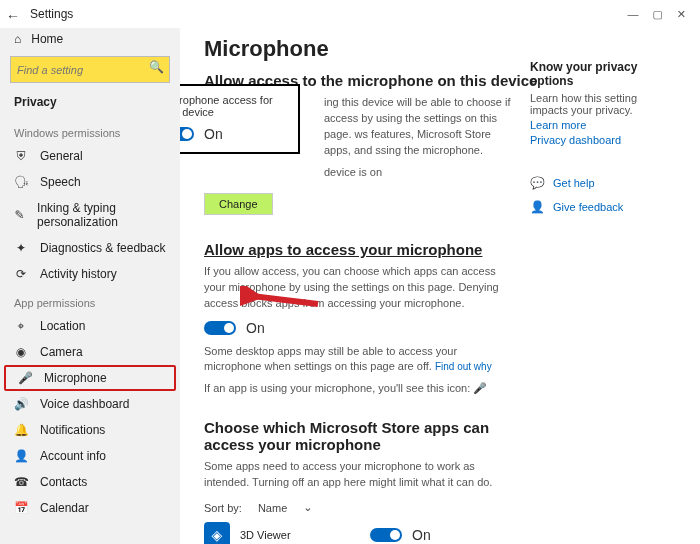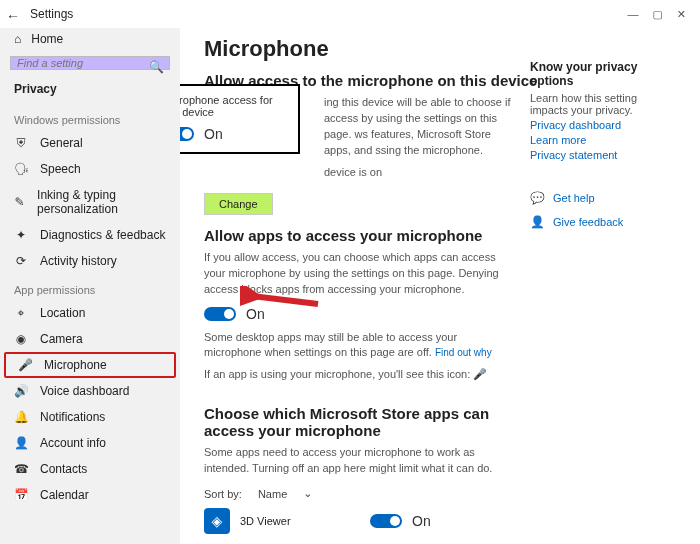--- a/index.html
+++ b/index.html
@@ -7,21 +7,21 @@
   .titlebar { height: 28px; display:flex; align-items:center; padding: 0 6px; }
   .titlebar .title { font-size: 12px; margin-left: 10px; }
   .winctrls { margin-left:auto; display:flex; gap:14px; padding-right:8px; color:#555; font-size:11px; }
   .winctrls span { cursor:default; }
   .container { display:flex; height: calc(100% - 28px); }
   .sidebar { width: 180px; background:#f1f1f1; display:flex; flex-direction:column; padding: 0 0 6px 0; }
   .home-row { display:flex; align-items:center; gap:10px; padding:4px 14px 8px 14px; }
   .back-btn { font-size:14px; color:#333; }
   .home-lbl { font-size:12px; }
   .search-wrap { margin: 2px 10px 8px 10px; position:relative; }
-  .search { width:100%; height:14px; border:1px solid #bbb; background:#c4b5fd; padding:0 22px 0 6px; font-size:11px; font-style:italic; color:#666; }
+  .search { width:100%; height:27px; border:1px solid #bbb; background:#fde047; padding:0 22px 0 6px; font-size:11px; font-style:italic; color:#666; }
   .search-icon { position:absolute; right:6px; top:4px; font-size:12px; color:#555; }
   .cat { font-size:12px; font-weight:600; padding: 4px 14px 8px 14px; }
   .sec-label { font-size:11px; color:#777; padding: 10px 28px 4px 14px; }
   .nav-item { display:flex; align-items:center; gap:12px; padding:6px 14px; font-size:12px; cursor:default; }
   .nav-item .ic { width:14px; text-align:center; color:#333; font-size:12px; }
   .nav-item.highlight { border:2px solid #cf1a1a; padding:4px 12px; margin:0 4px; border-radius:2px; }
   .content { flex:1; padding: 8px 24px 0 24px; overflow:hidden; position:relative; }
   h1 { font-size:22px; font-weight:600; margin-bottom:10px; }
   h2 { font-size:15px; font-weight:600; margin-top:9px; margin-bottom:6px; }
   p { font-size:11px; color:#555; line-height:1.45; max-width:310px; margin-bottom:6px; }
@@ -129,21 +129,21 @@
   </div>
 
   <div class="content">
     <h1>Microphone</h1>
 
     <h2>Allow access to the microphone on this device</h2>
     <p style="padding-left:120px;">ing this device will be able to choose if access by using the settings on this page. ws features, Microsoft Store apps, and ssing the microphone.</p>
     <p style="padding-left:120px;">device is on</p>
     <span class="btn">Change</span>
 
-    <h2 style="margin-top:12px;">Allow apps to access your microphone</h2>
+    <h2 style="margin-top:26px;text-decoration:underline;">Allow apps to access your microphone</h2>
     <p>If you allow access, you can choose which apps can access your microphone by using the settings on this page. Denying access blocks apps from accessing your microphone.</p>
     <div class="toggle-row">
       <div class="toggle"></div>
       <span class="toggle-label">On</span>
     </div>
     <p><span>Some desktop apps may still be able to access your microphone when settings on this page are off. </span><span class="link">Find out why</span></p>
     <p><span>If an app is using your microphone, you'll see this icon: </span><span class="micglyph">🎤</span></p>
 
     <h2 style="margin-top:22px;max-width:320px;">Choose which Microsoft Store apps can access your microphone</h2>
     <p>Some apps need to access your microphone to work as intended. Turning off an app here might limit what it can do.</p>
@@ -186,23 +186,22 @@
           </marker>
         </defs>
       <line x1="78" y1="18" x2="12" y2="10" stroke="#d2232a" stroke-width="6" marker-end="url(#ah2)"></line>
     </svg>
   </div>
 </div>
 
 <div class="rightcol">
   <h3>Know your privacy options</h3>
   <div style="color:#555; ">Learn how this setting impacts your privacy.</div>
+  <span class="rlink">Learn more</span>
   <span class="rlink">Privacy dashboard</span>
-  <span class="rlink">Learn more</span>
-  <span class="rlink">Privacy statement</span>
   <div class="help-row" style="margin-top:30px;">
       <span class="hic">💬</span>
       <span class="hlnk">Get help</span>
     </div>
   <div class="help-row">
       <span class="hic">👤</span>
       <span class="hlnk">Give feedback</span>
     </div>
 </div>
 

